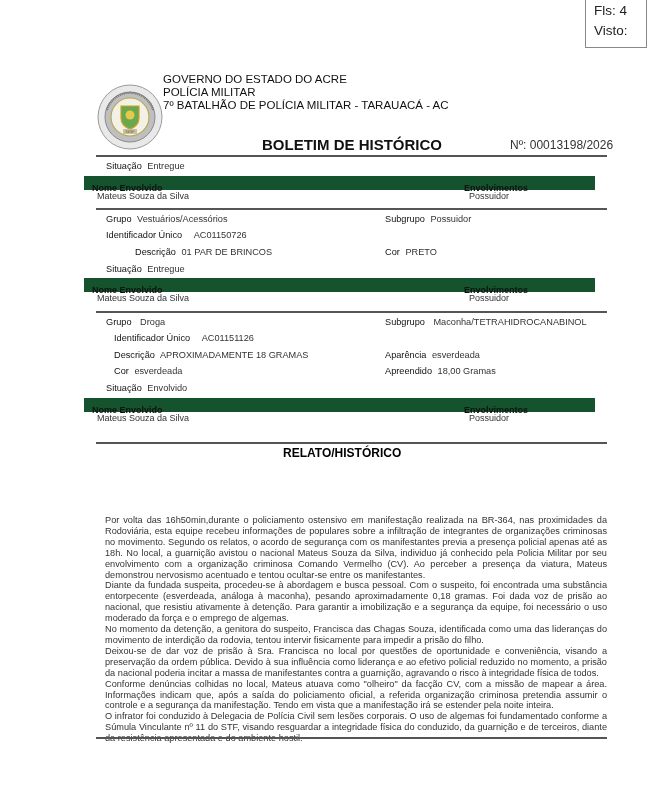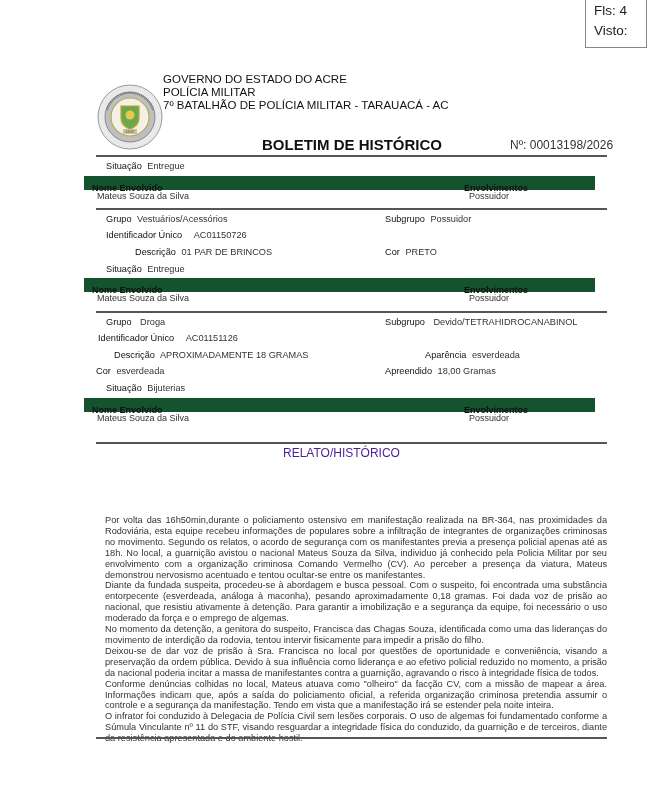--- a/index.html
+++ b/index.html
@@ -12,21 +12,21 @@
   .org { left: 163px; top: 73px; font-weight: normal; font-size: 11.5px; line-height: 13px; color: #111; }
   .bo-title { left: 262px; top: 136px; font-weight: bold; font-size: 15px; color: #111; }
   .bo-num { left: 510px; top: 138px; font-size: 12px; color: #333; }
   .hline { height: 2px; background: #555; left: 96px; width: 511px; }
   .lbl { font-weight: normal; }
   .field { font-size: 9.2px; color: #333; white-space: nowrap; }
   .field .lbl { color: #111; margin-right: 3px; }
   .hdrbox { left: 84px; width: 511px; height: 12px; border: 7px solid #14532d; box-sizing: border-box; border-right-width: 1px; }
   .hdrbox span { position: absolute; top: 0px; font-size: 9px; font-weight: bold; color: #111; }
   .row span { position: absolute; font-size: 9px; color: #333; }
-  .relato-title { left: 283px; top: 446px; font-weight: normal; font-size: 12px; color: #4c1d95; }
+  .relato-title { left: 283px; top: 446px; font-weight: bold; font-size: 12px; color: #000000; }
   .narr { left: 105px; width: 502px; font-size: 9.2px; line-height: 10.9px; color: #333; text-align: justify; }
   .narr p { margin: 0; }
 </style>
 </head>
 <body>
 
 <div class="abs fls-box">
   <div>Fls: 4</div>
   <div>Visto:</div>
 </div>
@@ -100,45 +100,45 @@
   <span style="left:373px; top:0;">Possuidor</span>
 </div>
 <div class="abs hline" style="top:311px;"></div>
 
 <div class="abs field" style="left:106px; top:317px;">
   <span class="lbl">Grupo</span>
   <span style="margin-left:3px;">Droga</span>
 </div>
 <div class="abs field" style="left:385px; top:317px;">
   <span class="lbl">Subgrupo</span>
-  <span style="margin-left:3px;">Devido/TETRAHIDROCANABINOL</span>
+  <span style="margin-left:3px;">Maconha/TETRAHIDROCANABINOL</span>
 </div>
-<div class="abs field" style="left:98px; top:333px;">
+<div class="abs field" style="left:114px; top:333px;">
   <span class="lbl">Identificador Único</span>
   <span style="margin-left:6px;">AC01151126</span>
 </div>
 <div class="abs field" style="left:106px; top:350px;padding-left:8px;">
   <span class="lbl">Descrição</span>
   <span>APROXIMADAMENTE 18 GRAMAS</span>
 </div>
-<div class="abs field" style="left:385px; top:350px;margin-left:40px;">
+<div class="abs field" style="left:385px; top:350px;">
   <span class="lbl">Aparência</span>
   <span>esverdeada</span>
 </div>
-<div class="abs field" style="left:96px; top:366px;">
+<div class="abs field" style="left:114px; top:366px;">
   <span class="lbl">Cor</span>
   <span>esverdeada</span>
 </div>
 <div class="abs field" style="left:385px; top:366px;">
   <span class="lbl">Apreendido</span>
   <span>18,00 Gramas</span>
 </div>
 <div class="abs field" style="left:106px; top:383px;">
   <span class="lbl">Situação</span>
-  <span>Bijuterias</span>
+  <span>Envolvido</span>
 </div>
 <div class="abs hdrbox" style="top:398px;">
   <span style="left:1px;">Nome Envolvido</span>
   <span style="left:373px;">Envolvimentos</span>
 </div>
 <div class="abs row" style="left:96px; top:413px; width:511px; height:12px;">
   <span style="left:1px; top:0;">Mateus Souza da Silva</span>
   <span style="left:373px; top:0;">Possuidor</span>
 </div>
 <div class="abs hline" style="top:442px;"></div>

